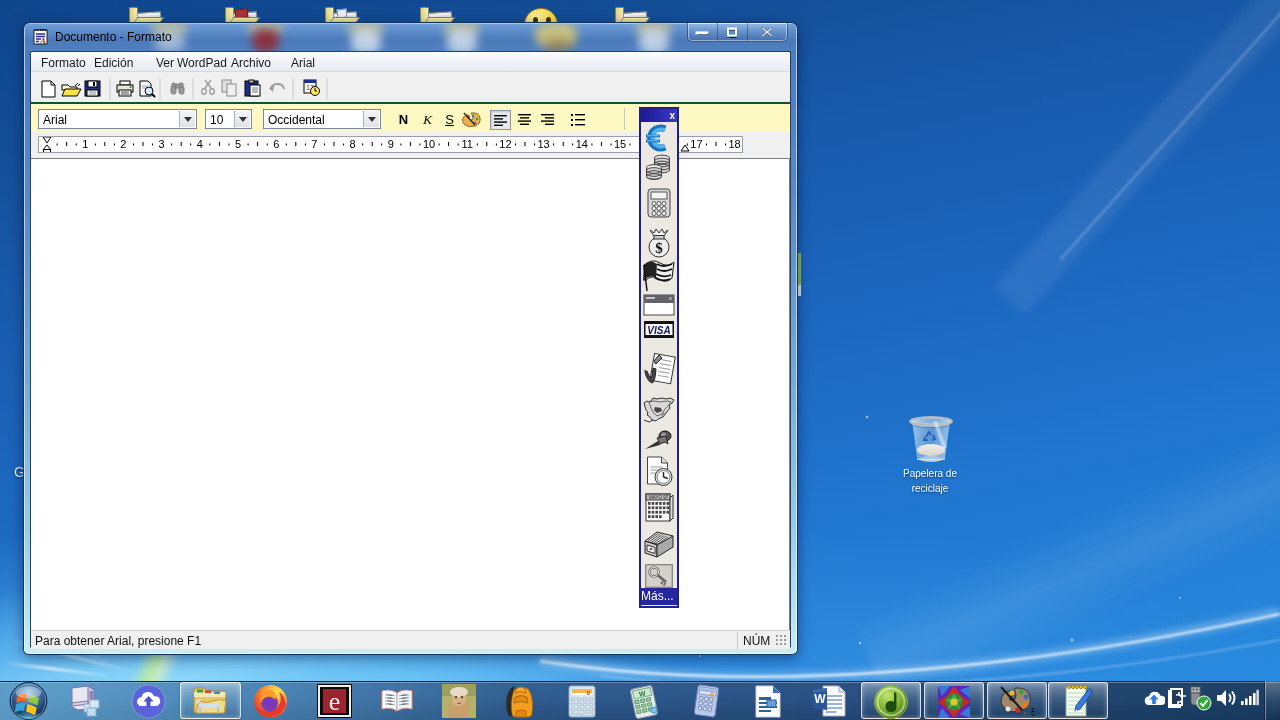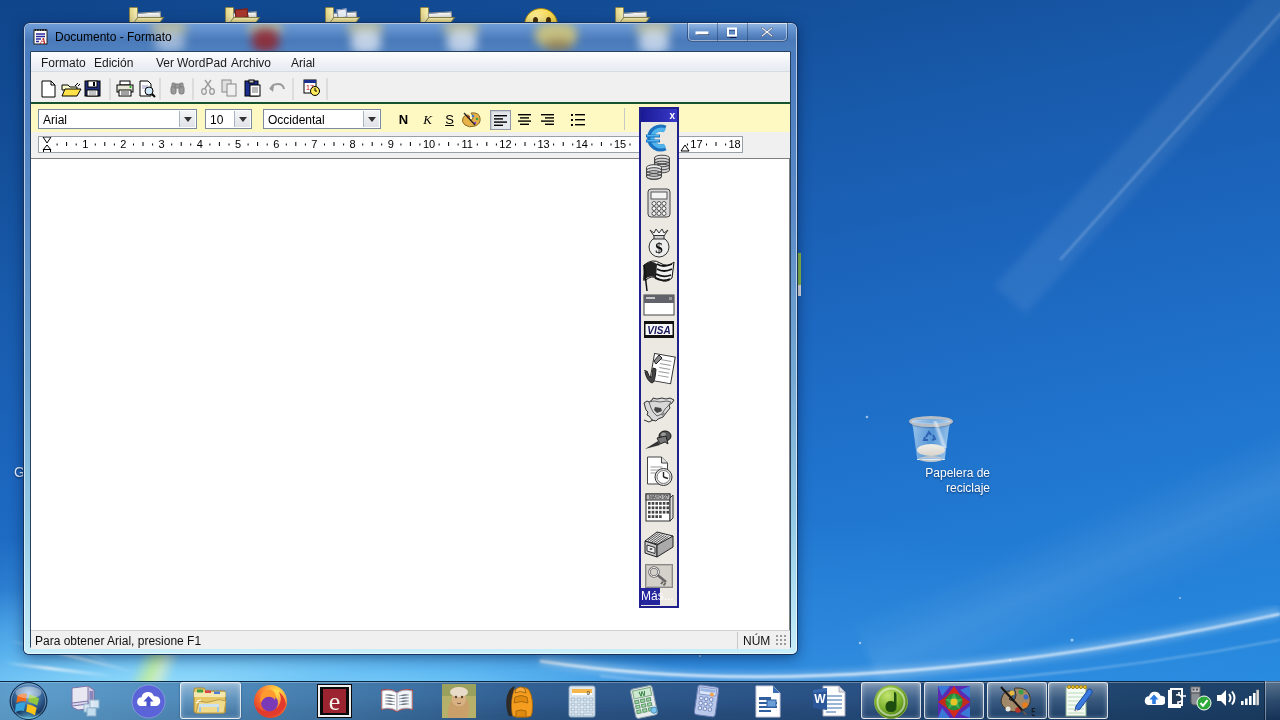--- a/index.html
+++ b/index.html
@@ -36,21 +36,21 @@
 #bin{position:absolute;left:908px;top:416px;width:46px;height:47px}
 #bin .body{position:absolute;left:4px;top:4px;width:38px;height:40px;
  background:linear-gradient(100deg,rgba(205,228,246,.7),rgba(155,195,228,.45) 50%,rgba(215,238,252,.7));
  border:1px solid rgba(240,248,254,.95);border-top:none;
  clip-path:polygon(0 0,100% 0,86% 100%,14% 100%)}
 #bin .rim{position:absolute;left:1px;top:0;width:44px;height:11px;border-radius:50%;
  border:3px solid #b8bec6;background:rgba(190,215,240,.3);box-shadow:inset 0 0 2px #fff,0 1px 1px rgba(60,90,130,.5)}
 #bin .sheen{position:absolute;left:22px;top:5px;width:20px;height:27px;background:linear-gradient(250deg,rgba(255,255,255,0) 40%,rgba(255,255,255,.55) 50%,rgba(255,255,255,0) 62%)}
 #bin .base{position:absolute;left:11px;top:40px;width:24px;height:6px;border-radius:50%;border:2px solid #c0c6cc;background:rgba(220,235,248,.4)}
 #bin .paper{position:absolute;left:9px;top:28px;width:28px;height:12px;border-radius:50%;background:linear-gradient(180deg,#f2efe9,#d8d4cc)}
-.binlabel{position:absolute;left:870px;top:466px;width:120px;text-align:right;color:#fff;font-size:12px;line-height:15px;text-shadow:0 1px 2px rgba(0,30,80,.8)}
+.binlabel{position:absolute;left:870px;top:466px;width:120px;text-align:center;color:#fff;font-size:10px;line-height:15px;text-shadow:0 1px 2px rgba(0,30,80,.8)}
 .gicon{position:absolute;left:14px;top:464px;color:#e8f2fa;font-size:14px;text-shadow:0 1px 2px rgba(0,30,80,.8)}
 .sliver-g{position:absolute;left:795px;top:253px;width:6px;height:32px;background:#8bc043}
 .sliver-w{position:absolute;left:794px;top:285px;width:7px;height:11px;background:#e8e8e4}
 
 
 #win{position:absolute;left:24px;top:23px;width:773px;height:631px;border-radius:6px 6px 5px 5px;
  background:linear-gradient(180deg,#3f6eae 0%,#4a7cc0 4%,#5b8cc8 30%,#74a8d4 55%,#97cce6 80%,#b4e2f2 93%,#c8eef8 100%);
  box-shadow:0 0 0 1px #16335e,0 3px 14px rgba(0,20,60,.55), inset 0 0 0 1px rgba(255,255,255,.6)}
 #titlebar{position:absolute;left:1px;top:1px;width:771px;height:27px;border-radius:5px 5px 0 0;overflow:hidden;
  background:linear-gradient(180deg,#6f9ed8 0%,#5585c4 40%,#4a7ab9 60%,#5081bf 100%)}
@@ -85,21 +85,21 @@
 #statusbar .num{position:absolute;left:712px;top:3px}
 #statusbar .vline{position:absolute;left:706px;top:1px;width:1px;height:17px;background:#c8c8c8}
 #statusbar .grip{position:absolute;right:2px;bottom:2px;width:12px;height:12px;
  background:radial-gradient(circle at 1px 1px,#999 1px,transparent 1.2px);background-size:4px 4px}
 
 
 #eurobar{position:absolute;left:639px;top:107px;width:40px;height:501px;background:#ece9e3;border:2px solid #20208c}
 #eurobar .etitle{position:absolute;left:0;top:0;width:36px;height:13px;background:linear-gradient(90deg,#1a1a96,#3939c8)}
 #eurobar .ex{position:absolute;right:2px;top:1px;color:#fff;font-size:10px;font-weight:bold;font-family:"Liberation Sans"}
 .eicon{position:absolute;left:50%;transform:translateX(-50%)}
-#eurobar .mas{position:absolute;left:0px;top:479px;width:19px;height:17px;background:#25259e;color:#fff;font-size:12px;text-align:right;line-height:16px}
+#eurobar .mas{position:absolute;left:0px;top:479px;width:36px;height:17px;background:#25259e;color:#fff;font-size:12px;text-align:left;line-height:16px}
 
 
 #taskbar{position:absolute;left:0;top:681px;width:1280px;height:39px;
  background:linear-gradient(90deg,#3e74a6 0%,#396da0 25%,#315e92 45%,#2b5386 65%,#224872 85%,#1d4066 100%);
  border-top:1px solid #0b2847;box-shadow:inset 0 1px 0 rgba(255,255,255,.3),inset 0 -14px 18px rgba(10,30,60,.25)}
 #taskbar .tbglow{position:absolute;left:0;top:0;width:520px;height:39px;
  background:linear-gradient(90deg,rgba(130,205,248,.5),rgba(120,200,245,0))}
 .tbtn{position:absolute;top:682px;width:61px;height:37px;border:1px solid rgba(255,255,255,.8);border-radius:3px;
  background:linear-gradient(180deg,rgba(255,255,255,.38),rgba(255,255,255,.12) 45%,rgba(20,50,90,.12));
  box-shadow:inset 0 0 5px rgba(255,255,255,.4),0 0 2px rgba(0,20,50,.5)}

